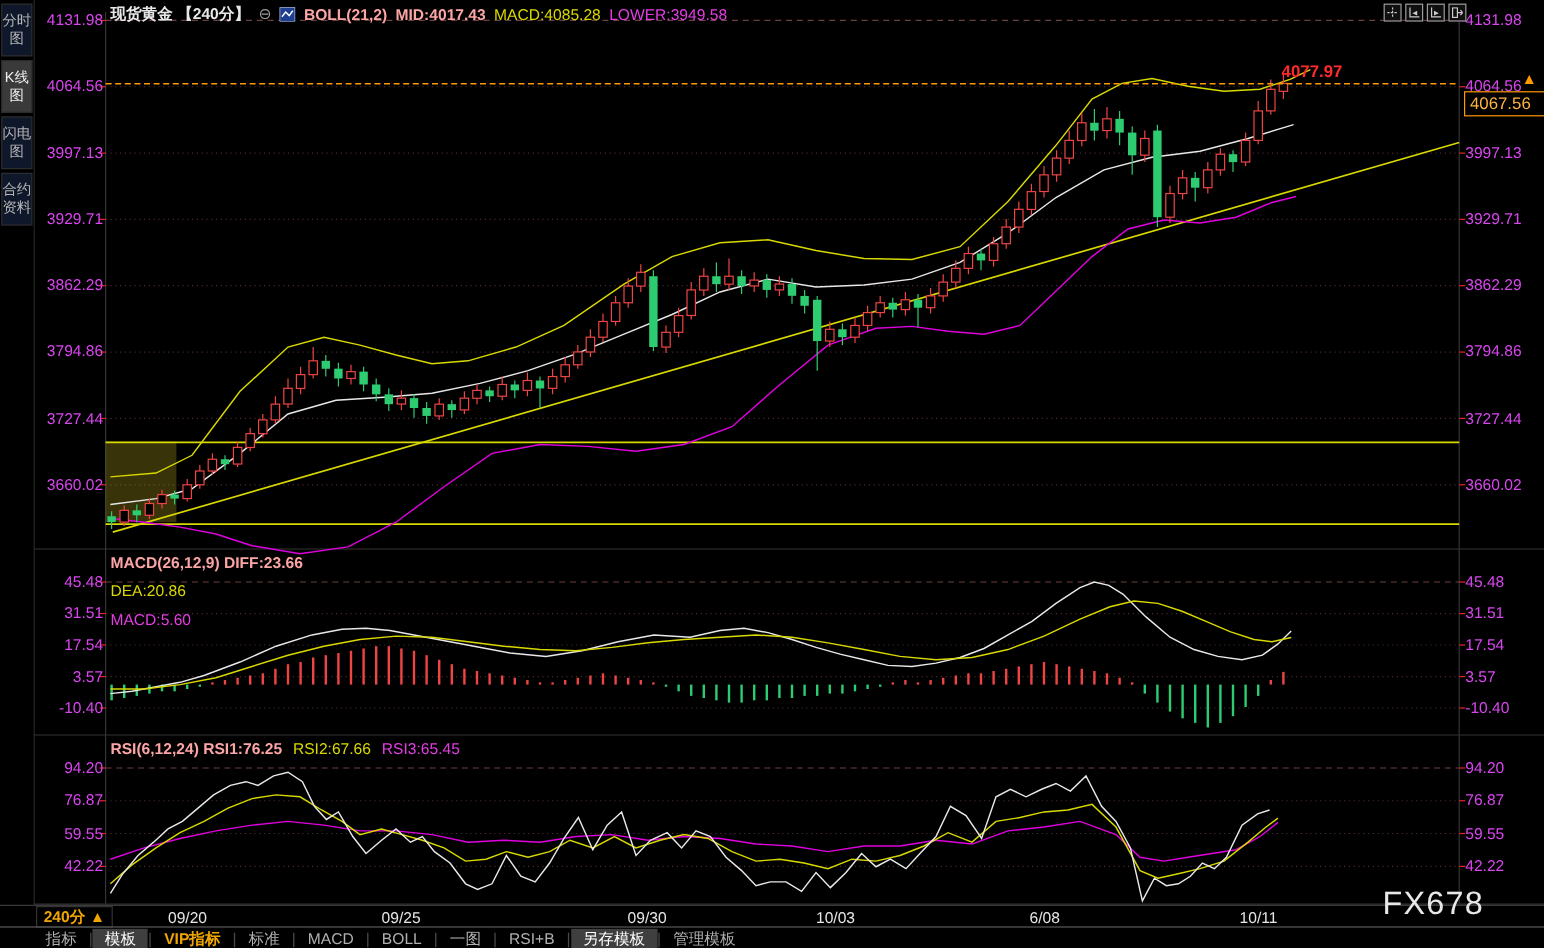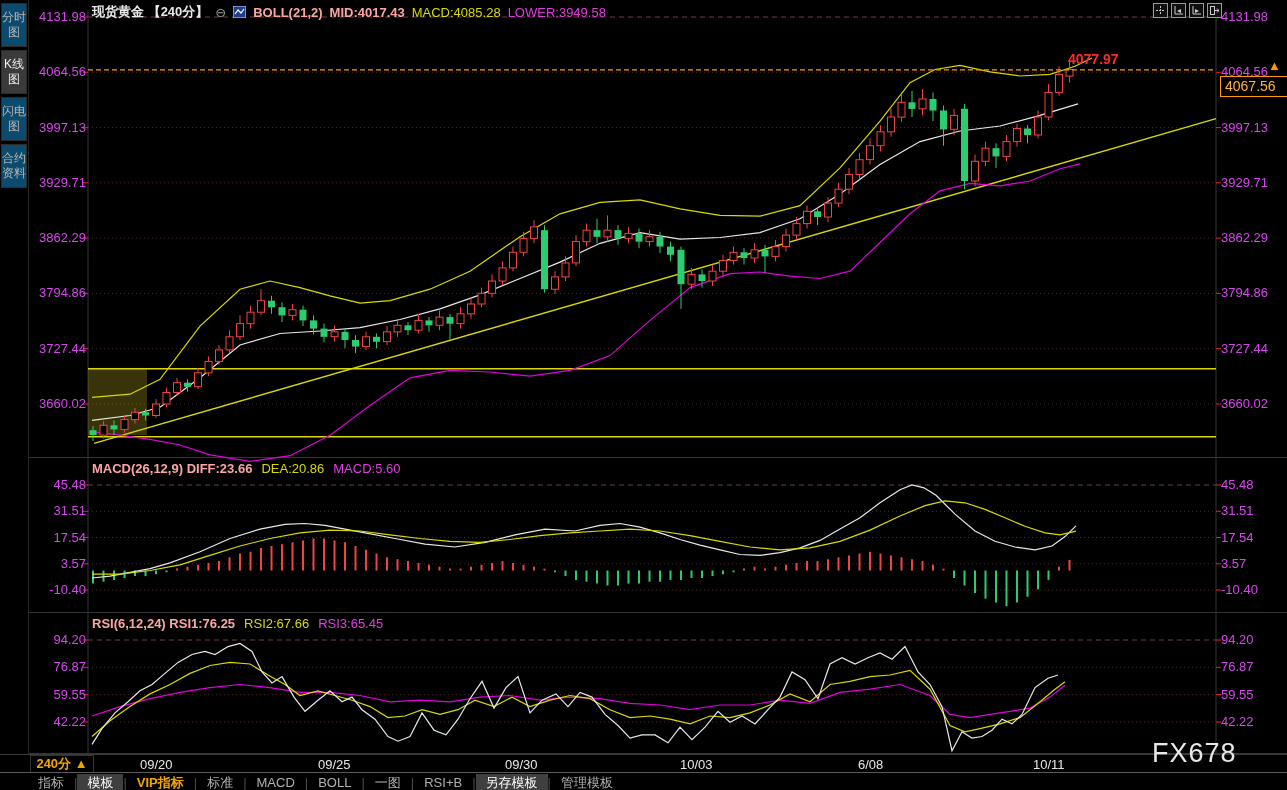--- a/index.html
+++ b/index.html
@@ -1,21 +1,21 @@
 <!DOCTYPE html>
 <html><head>
 <meta charset="utf-8">
 <style>
   html,body{margin:0;padding:0;background:#000;width:1287px;height:790px;overflow:hidden;
     font-family:"Liberation Sans","DejaVu Sans",sans-serif;}
   #stage{position:relative;width:1287px;height:790px;background:#000;}
   #chart-svg{position:absolute;left:0;top:0;}
   
   #sidebar{position:absolute;left:0;top:0;width:28px;height:755px;border-right:1px solid #262626;}
-  .side-tab{width:24px;margin:3px 1px;padding:6px 0;background:#0c4a6e;color:#b5b5b5;font-size:12px;
+  .side-tab{width:24px;margin:3px 1px;padding:6px 0;background:#0f172a;color:#b5b5b5;font-size:12px;
     line-height:15px;text-align:center;word-break:break-all;cursor:pointer;border:1px solid #2c2c2c;}
   .side-tab.active{background:#3a3a3a;color:#eee;}
   
   #main-header{position:absolute;left:92px;top:3px;display:flex;align-items:center;gap:7px;
     font-size:13px;white-space:nowrap;}
   .h-white{color:#e8e8e8;font-weight:bold;}
   .h-plain{color:#fca5a5;font-weight:bold;}
   .h-yellow{color:#d9d900;}
   .h-magenta{color:#e23de2;}
   .h-collapse{color:#9a9a9a;font-size:13px;}
@@ -492,38 +492,38 @@
       <div class="ax ax-l" style="top: 687px;">59.55</div>
       <div class="ax ax-r" style="top: 687px;">59.55</div>
       <div class="ax ax-l" style="top: 714px;">42.22</div>
       <div class="ax ax-r" style="top: 714px;">42.22</div>
     </div>
 
   <div id="high-label">4077.97</div>
   <div id="price-arrow">▲</div>
   <div id="price-box">4067.56</div>
 
-  <div class="panel-header" style="left:92px;top:461px;">
+  <div class="panel-header" style="left:92px;top:461px;flex-direction:column;">
     <span class="h-plain"><span>MACD(26,12,9)</span>&nbsp;<span>DIFF:23.66</span></span>
     <span class="h-yellow">DEA:20.86</span>
     <span class="h-magenta">MACD:5.60</span>
   </div>
 
   <div class="panel-header" style="left:92px;top:616px;text-align:right;">
     <span class="h-plain"><span>RSI(6,12,24)</span>&nbsp;<span>RSI1:76.25</span></span>
     <span class="h-yellow">RSI2:67.66</span>
     <span class="h-magenta">RSI3:65.45</span>
   </div>
 
   <div id="xaxis-row"></div>
   <div id="period-label">240分 ▲</div>
   <div id="dates-layer">
       <div class="x-date" style="left: 140px;">09/20</div>
       <div class="x-date" style="left: 318px;">09/25</div>
-      <div class="x-date" style="left: 505px;">09/30</div>
+      <div class="x-date" style="left: 523px;">09/30</div>
       <div class="x-date" style="left: 680px;">10/03</div>
       <div class="x-date" style="left: 858px;">6/08</div>
       <div class="x-date" style="left: 1033px;">10/11</div>
     </div>
 
   <div id="toolbar">
       <span class="tb-item normal">指标</span>
       <span class="tb-sep">|</span>
       <span class="tb-item active">模板</span>
       <span class="tb-sep">|</span>

